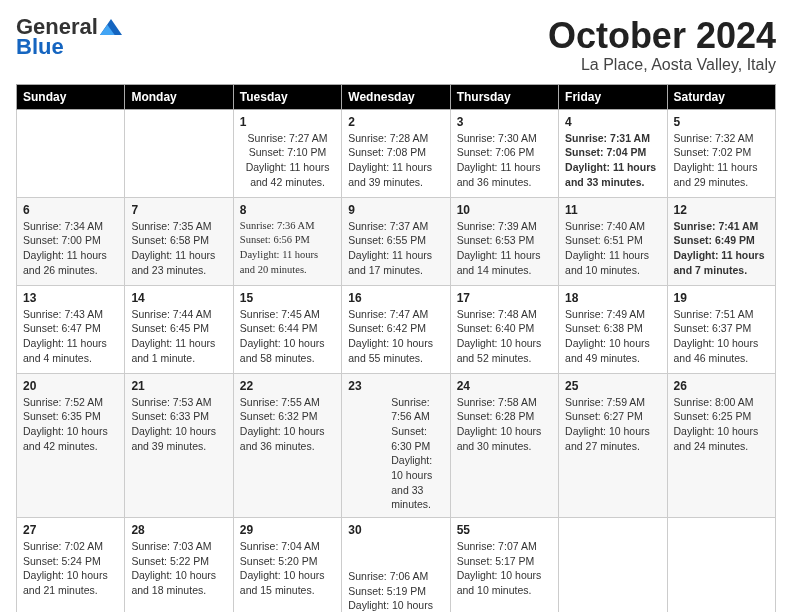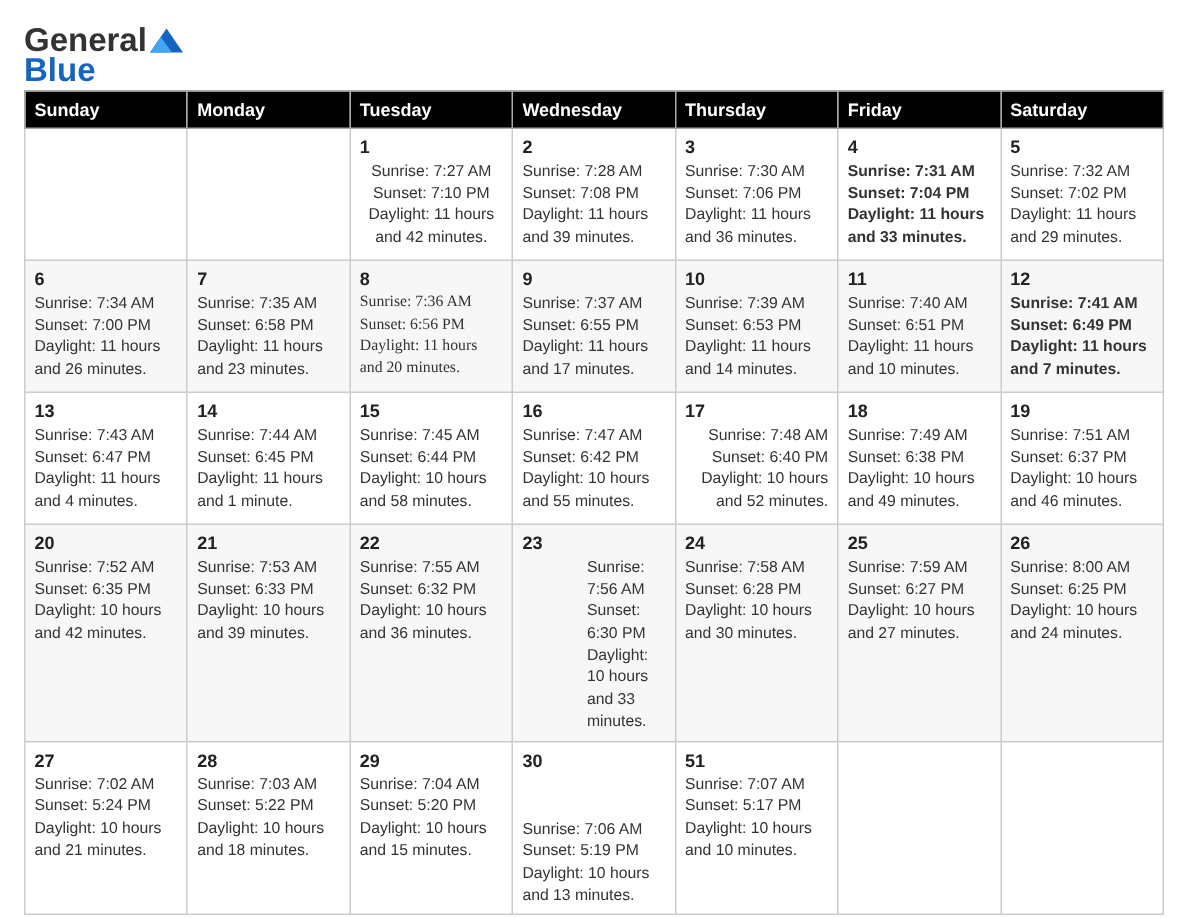--- a/index.html
+++ b/index.html
@@ -7,20 +7,21 @@
       font-family: Arial, sans-serif;
       background: #fff;
       width: 792px;
       min-height: 612px;
       padding: 16px;
     }
     .header-area {
       display: flex;
       justify-content: space-between;
       align-items: flex-start;
+      margin-bottom: 10px;
     }
     .logo {
       display: flex;
       flex-direction: column;
       align-items: flex-start;
     }
     .logo-text {
       display: flex;
       align-items: center;
       font-size: 22px;
@@ -96,20 +97,24 @@
   <div class="logo">
     <div class="logo-text">
       <span class="logo-general">General</span>
       <svg class="logo-icon" viewBox="0 0 30 22" xmlns="http://www.w3.org/2000/svg">
         <polygon points="0,22 15,0 30,22" fill="#1565c0"></polygon>
         <polygon points="0,22 10,8 20,22" fill="#42a5f5"></polygon>
       </svg>
     </div>
     <span class="logo-blue" style="font-size:22px;font-weight:bold;color:#1565c0;margin-top:-4px;">Blue</span>
   </div>
+  <div class="title-area">
+    <div class="month-title">October 2024</div>
+    <div class="location-title">La Place, Aosta Valley, Italy</div>
+  </div>
 </div>
 
 <table>
   <thead>
     <tr id="days-header">
     <th>Sunday</th>
         <th>Monday</th>
         <th>Tuesday</th>
         <th>Wednesday</th>
         <th>Thursday</th>
@@ -216,21 +221,21 @@
 Daylight: 10 hours and 58 minutes.</div>
         </td>
         <td>
           <span class="day-num">16</span>
           <div class="day-info" style="white-space: pre-line;">Sunrise: 7:47 AM
 Sunset: 6:42 PM
 Daylight: 10 hours and 55 minutes.</div>
         </td>
         <td>
           <span class="day-num">17</span>
-          <div class="day-info" style="white-space: pre-line; text-align: right;">Sunrise: 7:48 AM
+          <div class="day-info" style="white-space: pre-line;">Sunrise: 7:48 AM
 Sunset: 6:40 PM
 Daylight: 10 hours and 52 minutes.</div>
         </td>
         <td>
           <span class="day-num">18</span>
           <div class="day-info" style="white-space: pre-line;">Sunrise: 7:49 AM
 Sunset: 6:38 PM
 Daylight: 10 hours and 49 minutes.</div>
         </td>
         <td>
@@ -303,21 +308,21 @@
 Sunset: 5:20 PM
 Daylight: 10 hours and 15 minutes.</div>
         </td>
         <td>
           <span class="day-num">30</span>
           <div class="day-info" style="white-space: pre-line; margin-top: 32px;">Sunrise: 7:06 AM
 Sunset: 5:19 PM
 Daylight: 10 hours and 13 minutes.</div>
         </td>
         <td>
-          <span class="day-num">51</span>
+          <span class="day-num">55</span>
           <div class="day-info" style="white-space: pre-line;">Sunrise: 7:07 AM
 Sunset: 5:17 PM
 Daylight: 10 hours and 10 minutes.</div>
         </td>
         <td class="empty-cell"></td>
         <td class="empty-cell"></td>
       </tr>
     </tbody>
 </table>
 

